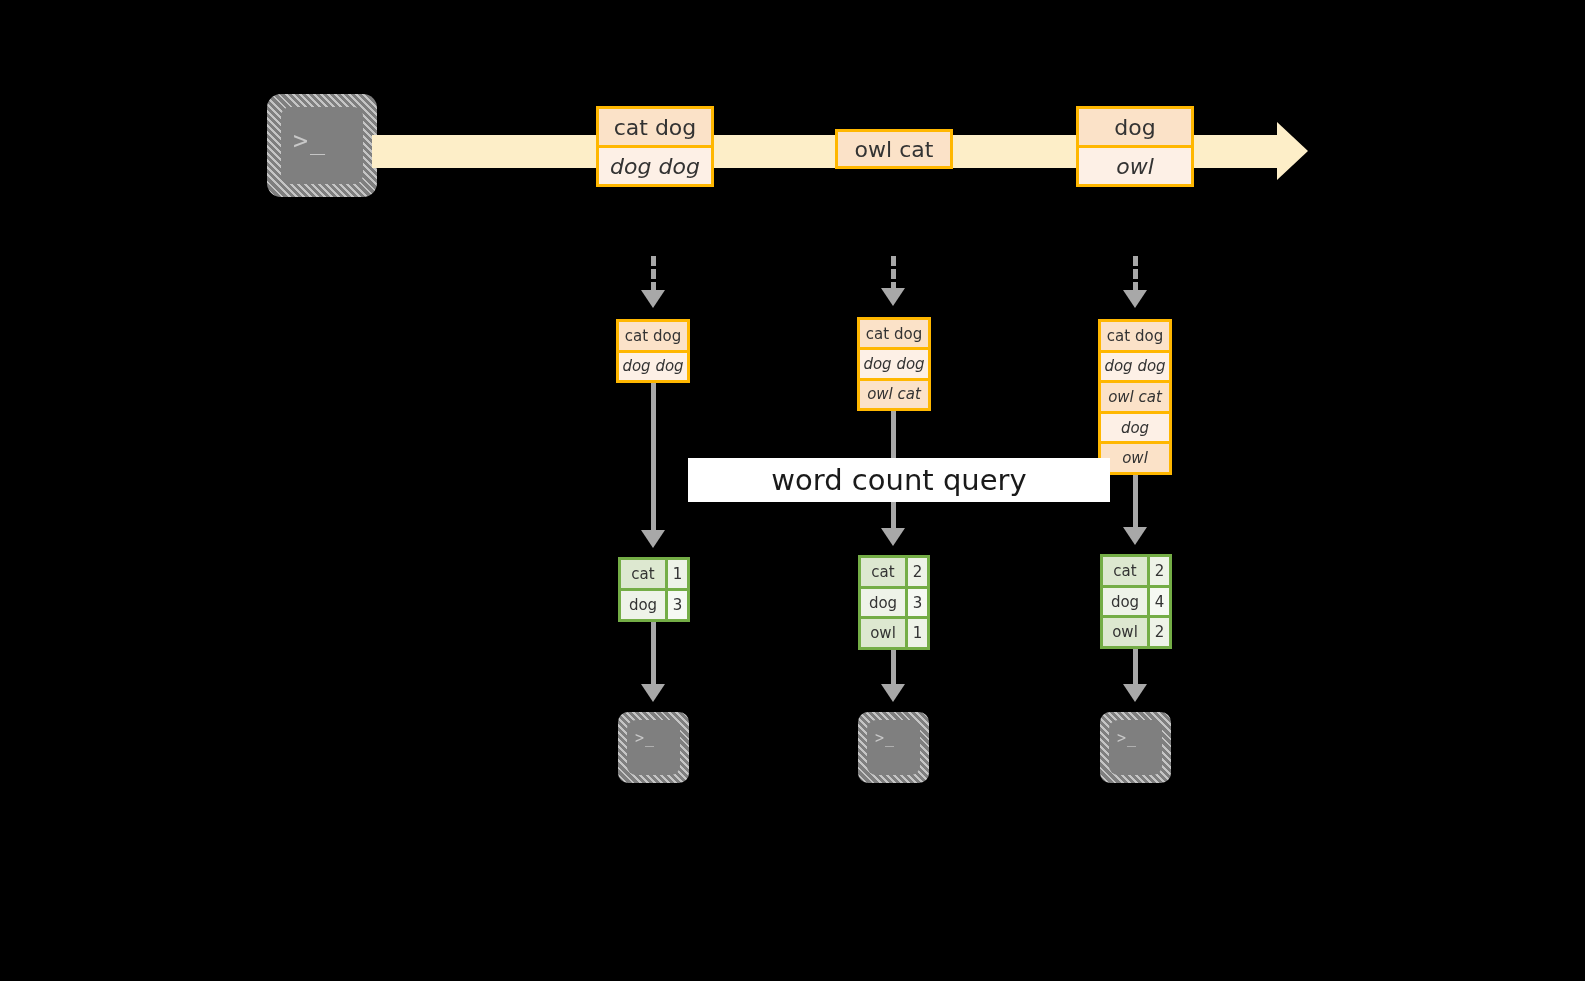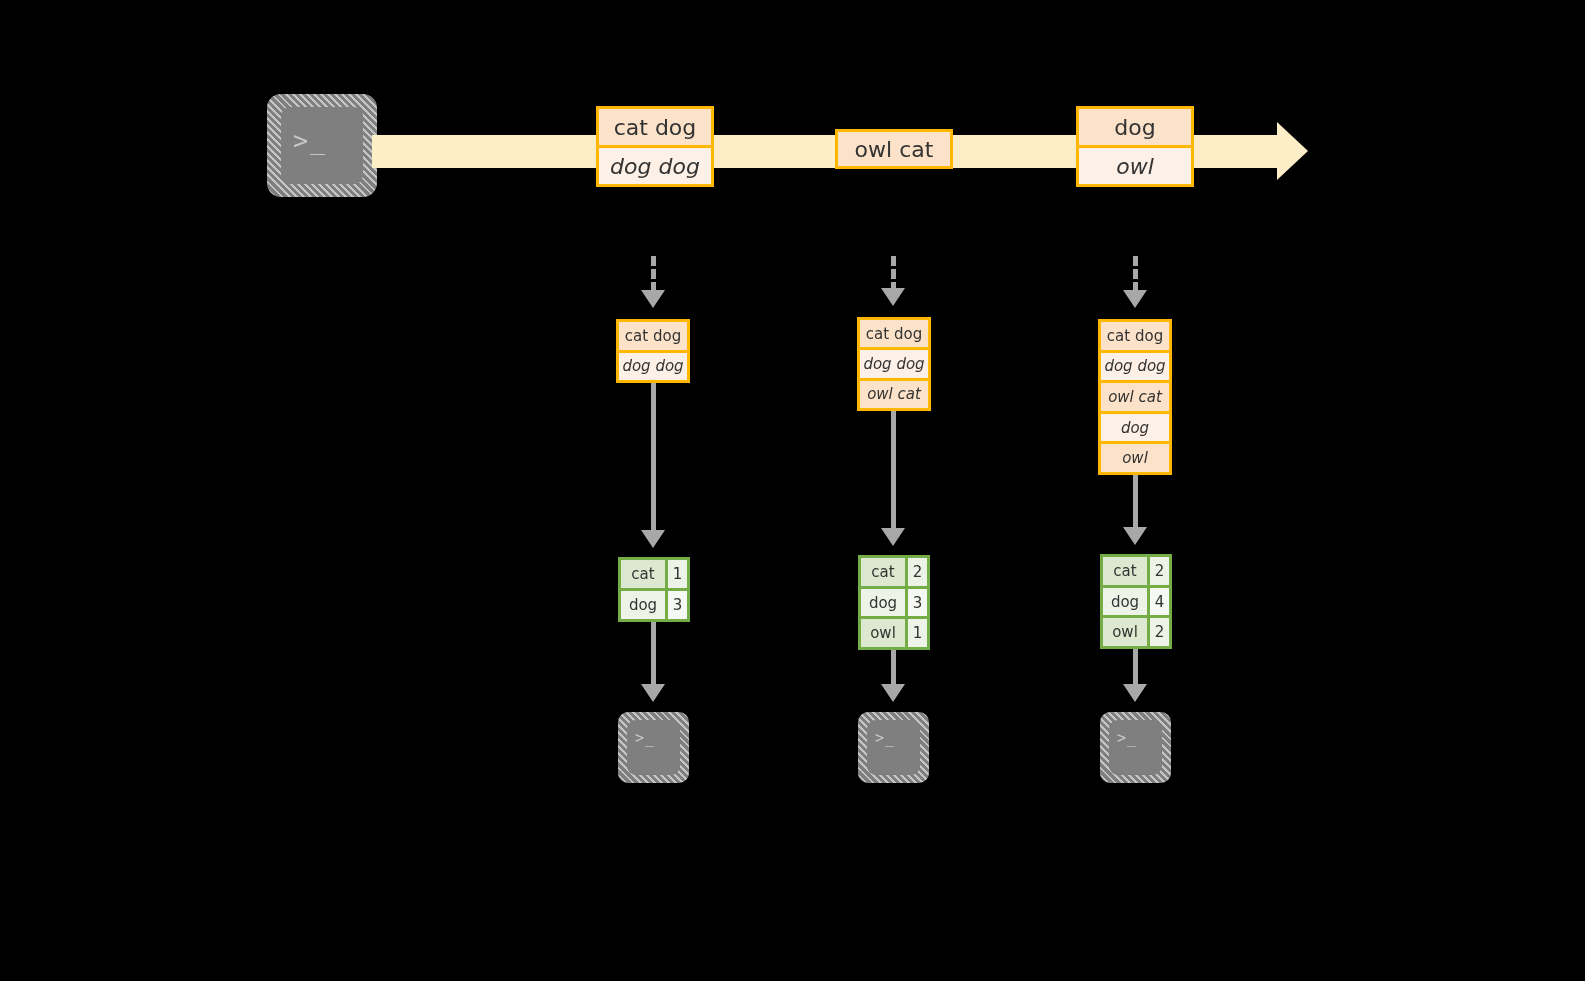--- a/index.html
+++ b/index.html
@@ -252,14 +252,17 @@
   </div>
 
   <div class="vline" style="left:1133px; top:649px; width:5px; height:37px;"></div>
   <div class="vhead" style="left:1123px; top:684px; border-width:18px 12px 0 12px;"></div>
 
   <div class="terminal" style="left:1100px; top:712px; width:71px; height:71px; border-radius:10px;">
     <div class="inner" style="left:9px; top:8px; right:9px; bottom:8px;"></div>
     <div class="prompt" style="left:17px; top:19px; font-size:15px; letter-spacing:1px;">&gt;_</div>
   </div>
 
+  <div class="banner" style="left:688px; top:458px; width:422px; height:44px;">
+    <span style="font-size:29px;">word count query</span>
+  </div>
 
 </div>
 
 </body></html>

